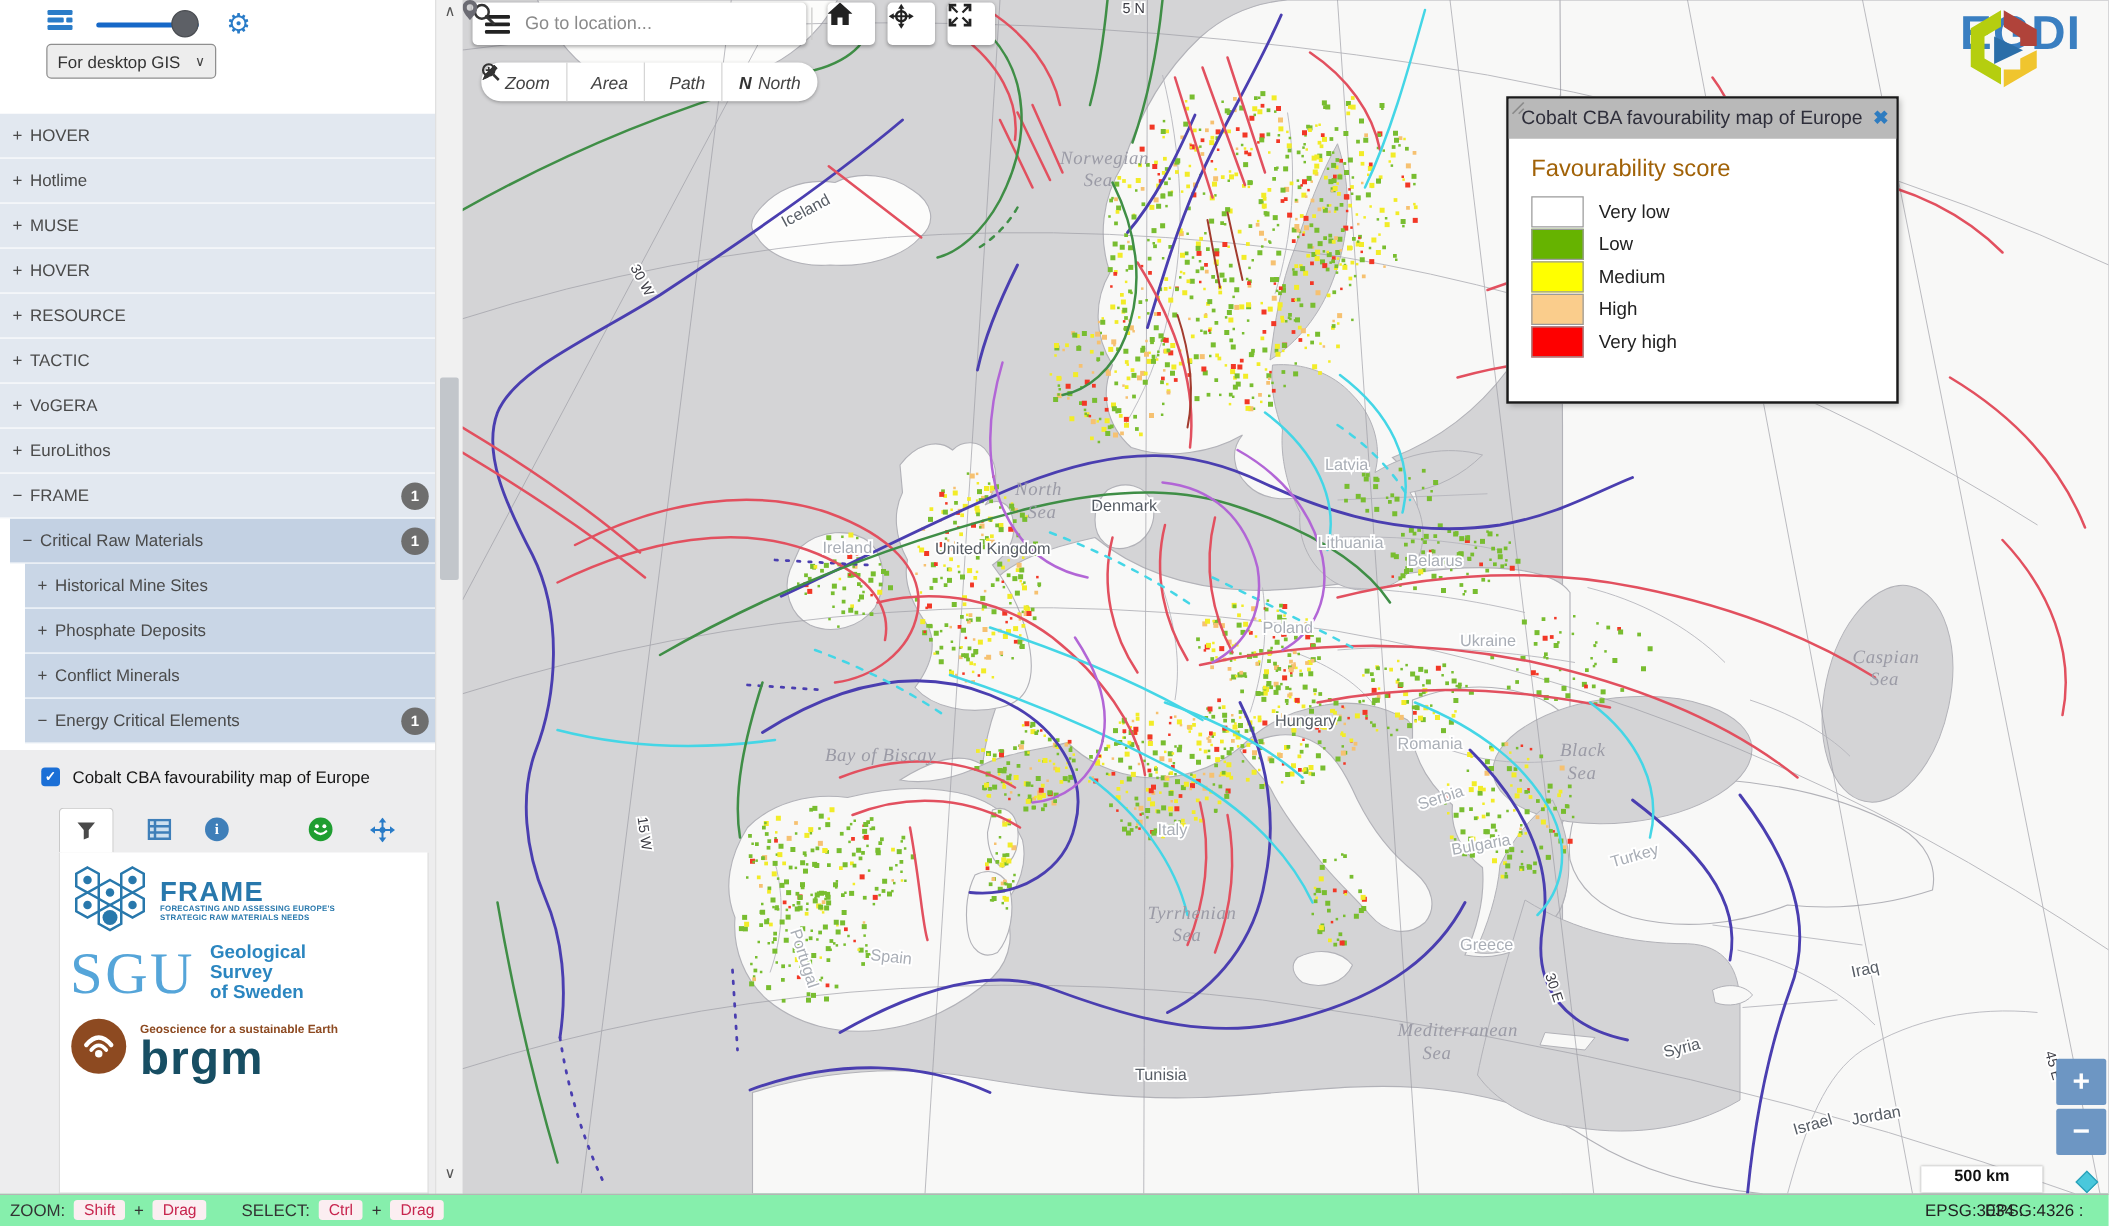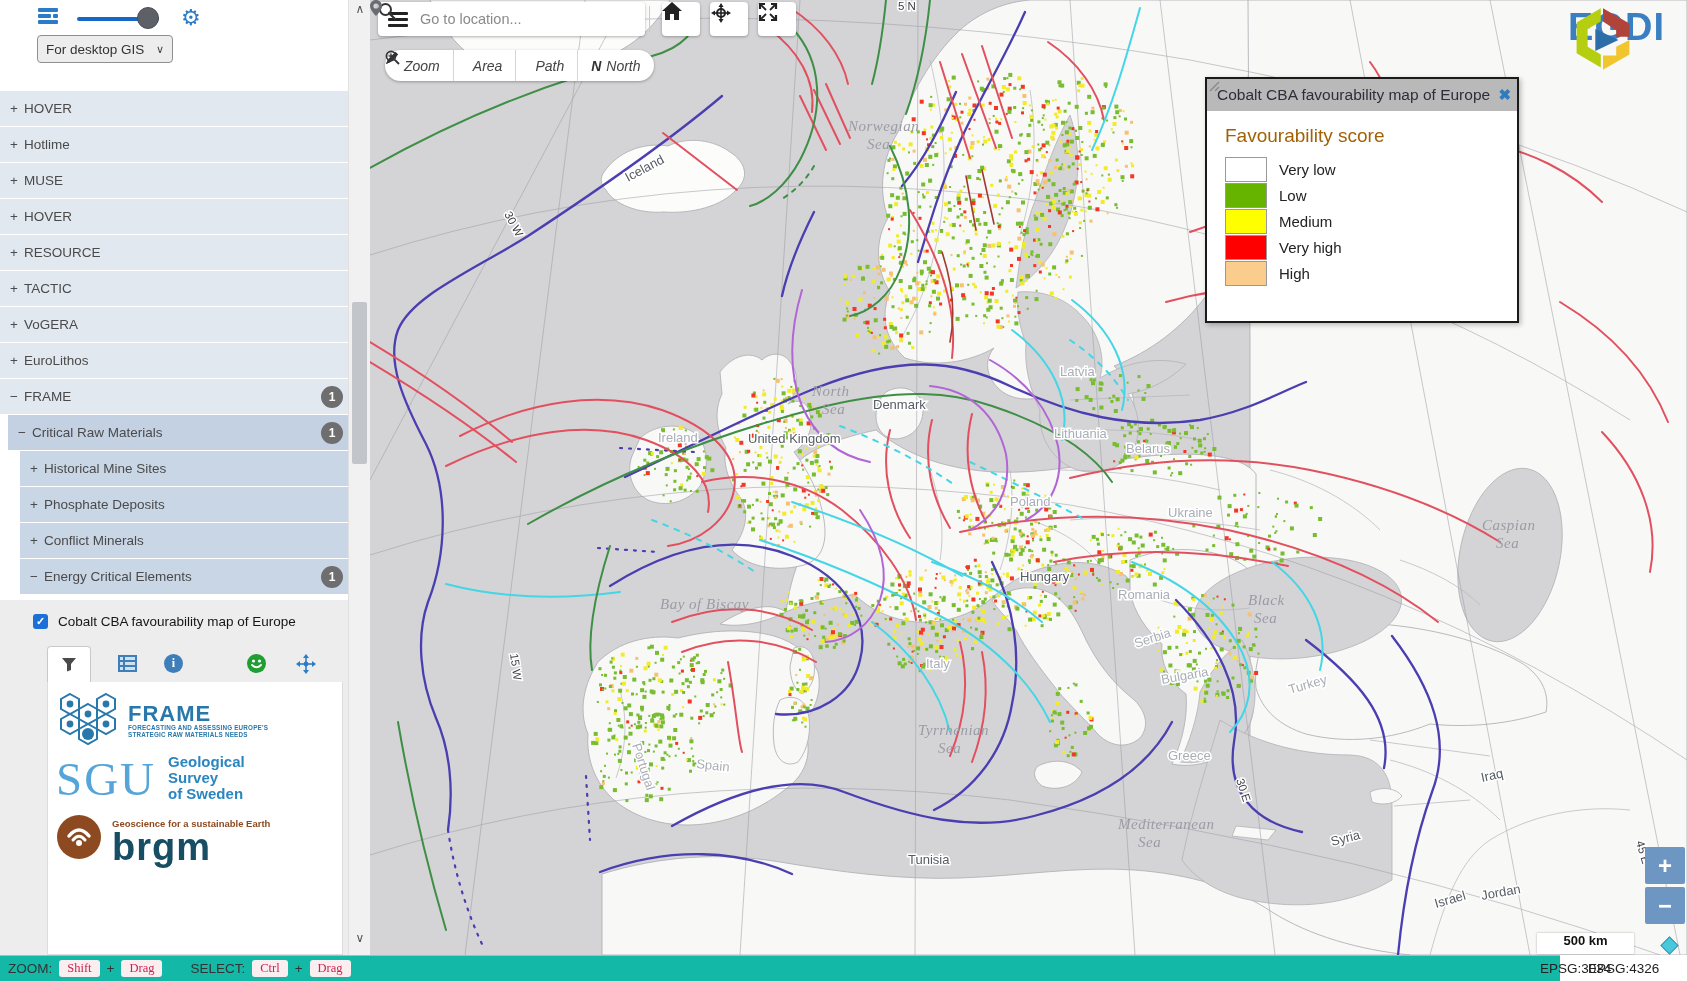--- a/index.html
+++ b/index.html
@@ -86,23 +86,23 @@
   #legend-resize { position:absolute; right:2px; bottom:2px; width:13px; height:13px; cursor:nwse-resize; }
 
   
   #zoom-controls { position:absolute; right:2px; top:847px; width:40px; }
   .zbtn { width:40px; height:37px; background:#6d96c3; color:#fff; font-size:24px; font-weight:bold; display:flex; align-items:center; justify-content:center; cursor:pointer; margin-bottom:3px; border-radius:2px; }
   #scalebar { position:absolute; left:1167px; top:933px; width:97px; height:21px; background:#fff; display:flex; justify-content:center; font-size:13px; font-weight:bold; color:#111; box-shadow:0 0 2px rgba(0,0,0,.3); }
   #layers-diamond { position:absolute; left:1293px; top:939px; width:13px; height:13px; background:#49c8dc; border:1px solid #2aa0b8; transform:rotate(45deg); cursor:pointer; }
   #map-pin { position:absolute; left:8px; top:933px; color:#6b6b73; }
 
   
-  #statusbar { position:absolute; left:0; top:955px; width:1560px; height:26px; background:#14b8a6; border-top:1px solid #b5b5b5; font-size:13.5px; color:#333; }
+  #statusbar { position:absolute; left:0; top:955px; width:1687px; height:26px; background:#86efac; border-top:1px solid #b5b5b5; font-size:13.5px; color:#333; }
   #status-left { position:absolute; left:8px; top:4px; display:flex; align-items:center; gap:7px; }
-  kbd.key { font-family:Liberation Serif, serif; font-size:12.5px; color:#c7254e; background:#fbeef1; padding:1px 8px; border-radius:3px; }
+  kbd.key { font-family:Liberation Sans, sans-serif; font-size:12.5px; color:#c7254e; background:#fbeef1; padding:1px 8px; border-radius:3px; }
   .st-label { color:#333; }
   .st-gap { width:14px; }
   .epsg { position:absolute; top:5px; color:#222; }
   #epsg1 { left:1540px; } #epsg2 { left:1588px; }
 
   svg text { font-family:"Liberation Sans", sans-serif; }
   .lbl-sea { font-family:"Liberation Serif", serif; font-style:italic; fill:#9b9ba6; font-size:15px; letter-spacing:.5px; }
   .lbl-country { fill:#a9aeb6; font-size:13px; paint-order:stroke; stroke:#ffffff; stroke-width:3px; }
   .lbl-country-dark { fill:#565c64; font-size:13px; paint-order:stroke; stroke:#ffffff; stroke-width:3px; }
   .lbl-grat { fill:#3e3e46; font-size:11.5px; paint-order:stroke; stroke:#ffffff; stroke-width:3px; }
@@ -3009,26 +3009,26 @@
           </div>
           <div class="leg-row">
             <div class="leg-swatch" style="background: rgb(102, 179, 0);"></div>
             <div class="leg-label">Low</div>
           </div>
           <div class="leg-row">
             <div class="leg-swatch" style="background: rgb(255, 255, 0);"></div>
             <div class="leg-label">Medium</div>
           </div>
           <div class="leg-row">
+            <div class="leg-swatch" style="background: rgb(250, 205, 140);"></div>
+            <div class="leg-label">High</div>
+          </div>
+          <div class="leg-row">
             <div class="leg-swatch" style="background: rgb(254, 0, 0);"></div>
             <div class="leg-label">Very high</div>
-          </div>
-          <div class="leg-row">
-            <div class="leg-swatch" style="background: rgb(250, 205, 140);"></div>
-            <div class="leg-label">High</div>
           </div>
         </div>
       <svg id="legend-resize" width="13" height="13">
           <g stroke="#8a8a8a" stroke-width="1.4">
             <line x1="3" y1="12" x2="12" y2="3"></line>
             <line x1="8" y1="12" x2="12" y2="8"></line>
           </g>
         </svg>
     </div>
 

